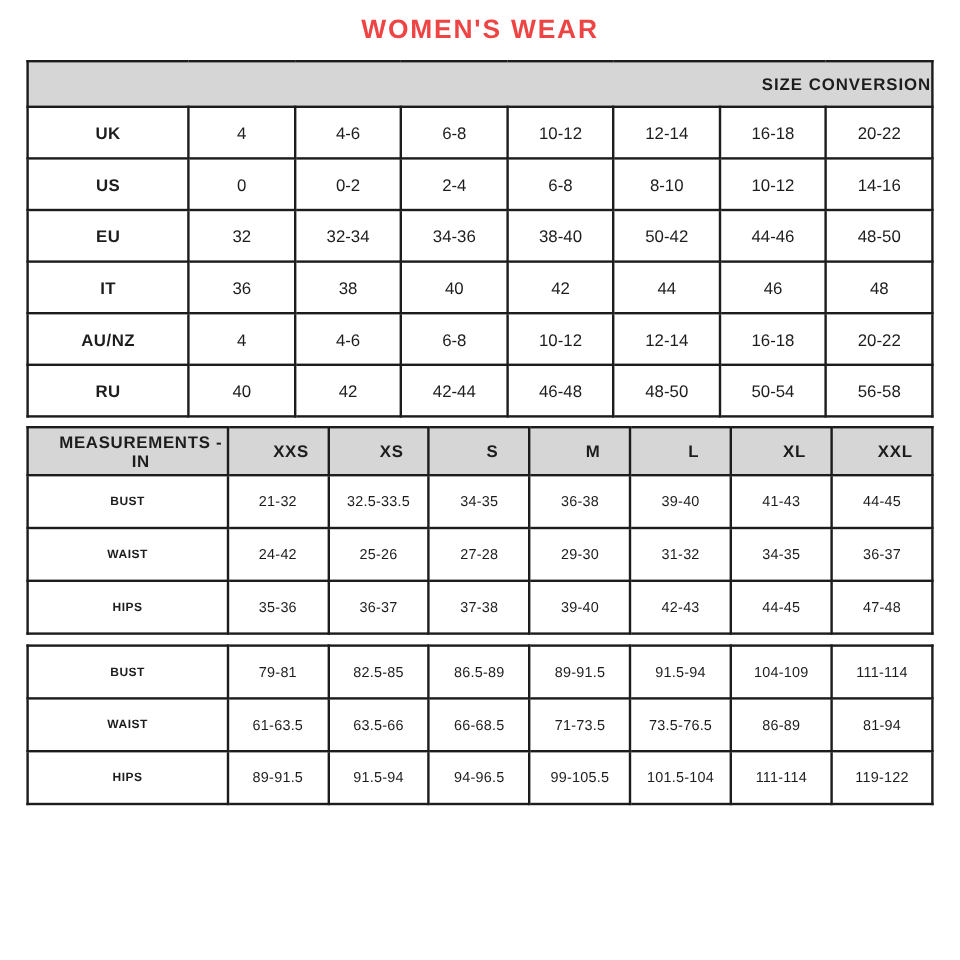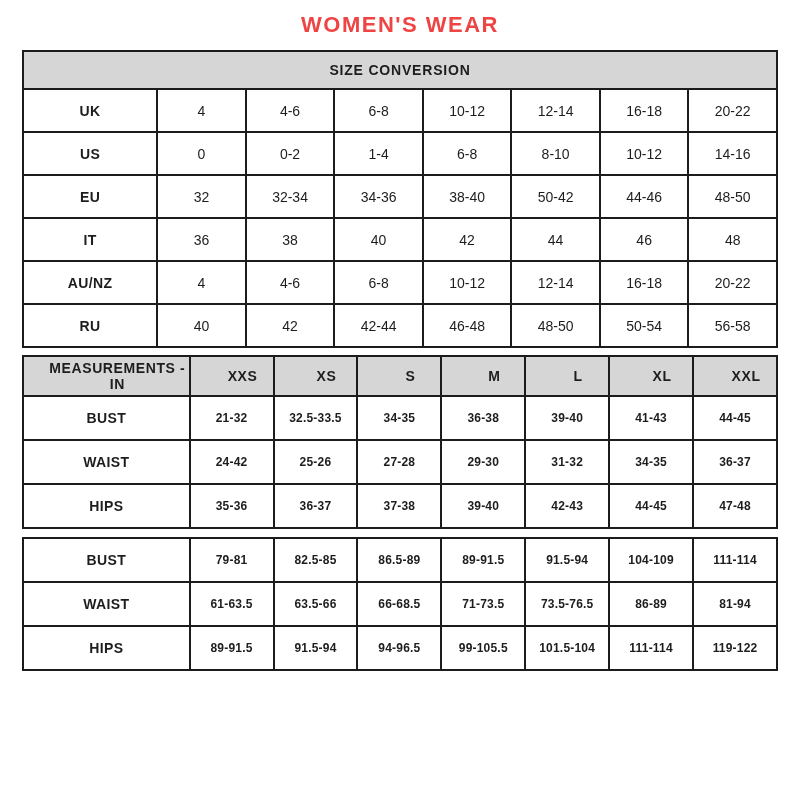--- a/index.html
+++ b/index.html
@@ -37,36 +37,37 @@
   }
   
   .t1 { margin-bottom: 7px; }
   .t1 td { height: 43px; }
   .t1 tr.ghead td {
     height: 38px;
     background: #d6d6d6;
     font-weight: 700;
     font-size: 14px;
     letter-spacing: 0.8px;
+    text-align: right;
   }
   .t1 tr.cols td { font-weight: 600; letter-spacing: 0.4px; }
   .t1 td.rowlabel { font-weight: 600; letter-spacing: 0.4px; text-align: center; }
   
   .t2 { margin-bottom: 8px; }
   .t2 td, .t3 td { height: 44px; }
   .t2 tr.ghead td, .t3 tr.ghead td {
     height: 40px;
     background: #d6d6d6;
     font-weight: 700;
     font-size: 14px;
     letter-spacing: 0.6px;
     padding-left: 22px;
   }
-  .t2 td.rowlabel, .t3 td.rowlabel { font-weight: 600; font-size: 14px; letter-spacing: 0.4px; }
-  .t2 td.val, .t3 td.val { font-size: 12px; font-weight: 700; letter-spacing: 0.2px; }
+  .t2 td.rowlabel, .t3 td.rowlabel { font-weight: 600; font-size: 10px; letter-spacing: 0.4px; }
+  .t2 td.val, .t3 td.val { font-size: 12px; font-weight: 400; letter-spacing: 0.2px; }
   
   col.c-label1 { width: 17.8%; }
   col.c-size1  { width: 11.74%; }
   col.c-label2 { width: 22.1%; }
   col.c-size2  { width: 11.13%; }
 </style>
 </head>
 <body>
 
 <div class="page">
@@ -95,21 +96,21 @@
       <td>6-8</td>
       <td>10-12</td>
       <td>12-14</td>
       <td>16-18</td>
       <td>20-22</td>
     </tr>
     <tr>
       <td class="rowlabel">US</td>
       <td>0</td>
       <td>0-2</td>
-      <td>1-4</td>
+      <td>2-4</td>
       <td>6-8</td>
       <td>8-10</td>
       <td>10-12</td>
       <td>14-16</td>
     </tr>
     <tr>
       <td class="rowlabel">EU</td>
       <td>32</td>
       <td>32-34</td>
       <td>34-36</td>

